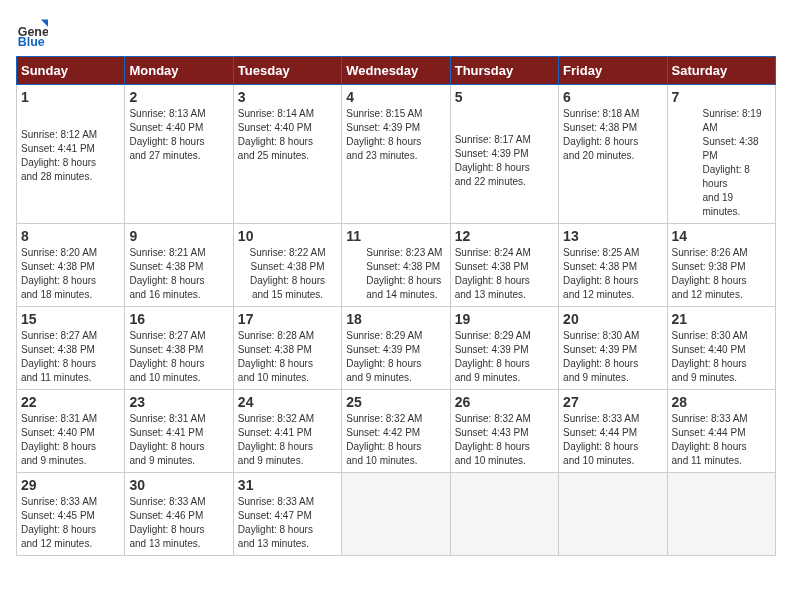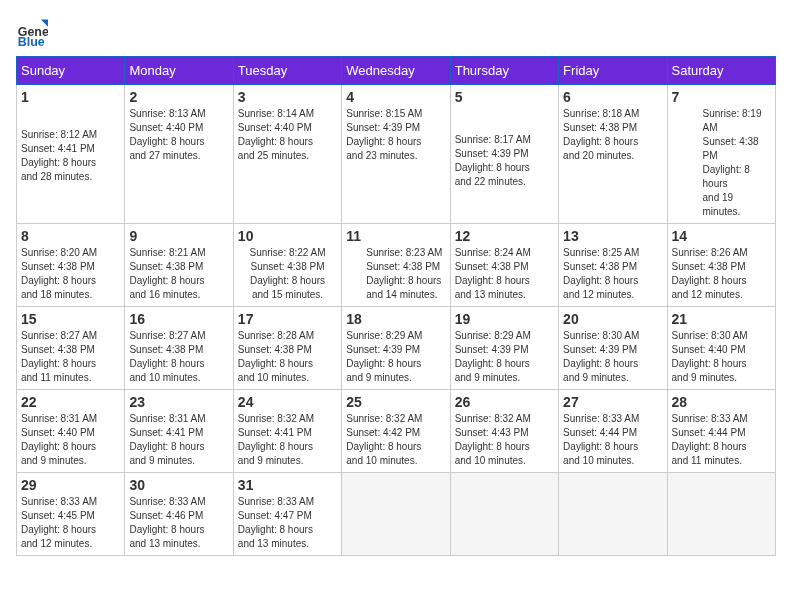--- a/index.html
+++ b/index.html
@@ -34,24 +34,24 @@
     .location {
       font-size: 14px;
       color: #555;
     }
     table {
       width: 100%;
       border-collapse: collapse;
       table-layout: fixed;
     }
     th {
-      background: #6d28d9;
+      background: #7f1d1d;
       color: #fff;
       font-size: 13px;
-      font-weight: normal;
+      font-weight: bold;
       padding: 6px 4px;
       text-align: left;
       border: 1px solid #1565c0;
     }
     td {
       border: 1px solid #ccc;
       vertical-align: top;
       padding: 4px 4px;
       font-size: 10px;
       color: #333;
@@ -196,21 +196,21 @@
         <td>
           <span class="day-num">13</span>
           <div class="cell-text" style="white-space: pre-line;">Sunrise: 8:25 AM
 Sunset: 4:38 PM
 Daylight: 8 hours
 and 12 minutes.</div>
         </td>
         <td>
           <span class="day-num">14</span>
           <div class="cell-text" style="white-space: pre-line;">Sunrise: 8:26 AM
-Sunset: 4:38 PM
+Sunset: 9:38 PM
 Daylight: 8 hours
 and 12 minutes.</div>
         </td>
       </tr>
       <tr>
         <td>
           <span class="day-num">15</span>
           <div class="cell-text" style="white-space: pre-line;">Sunrise: 8:27 AM
 Sunset: 4:38 PM
 Daylight: 8 hours

